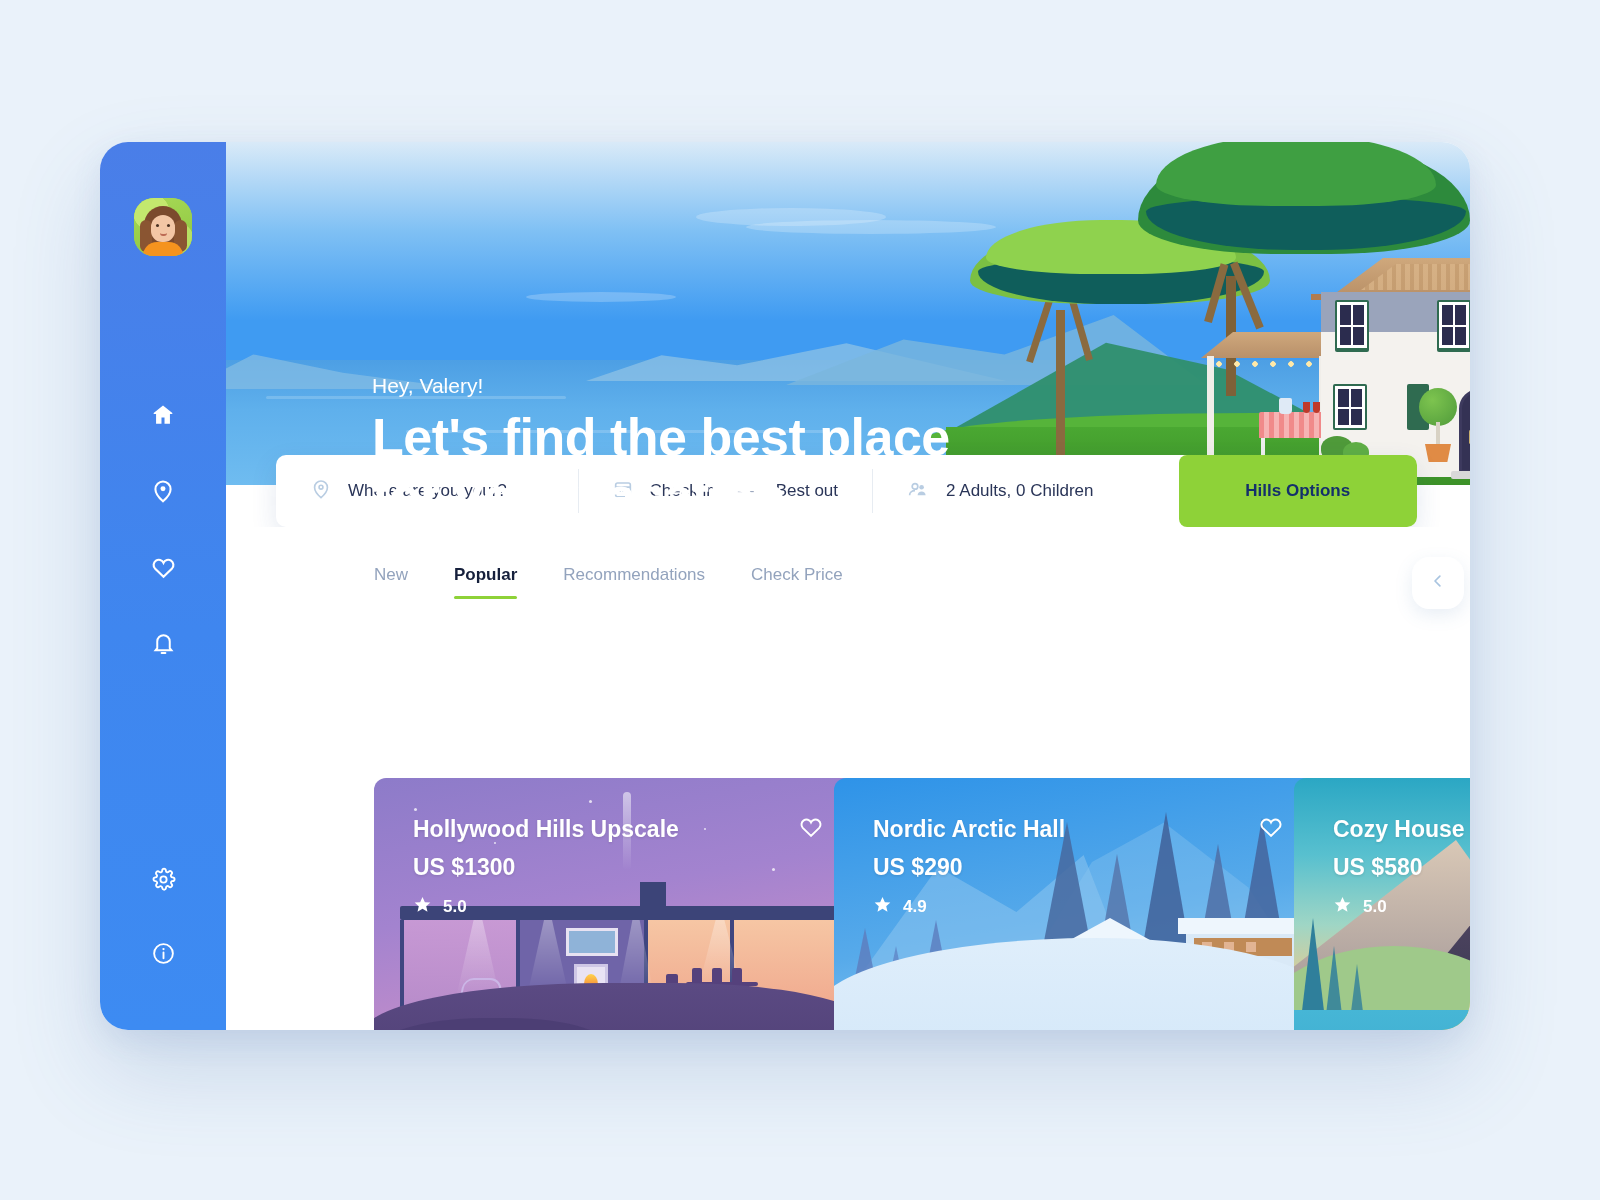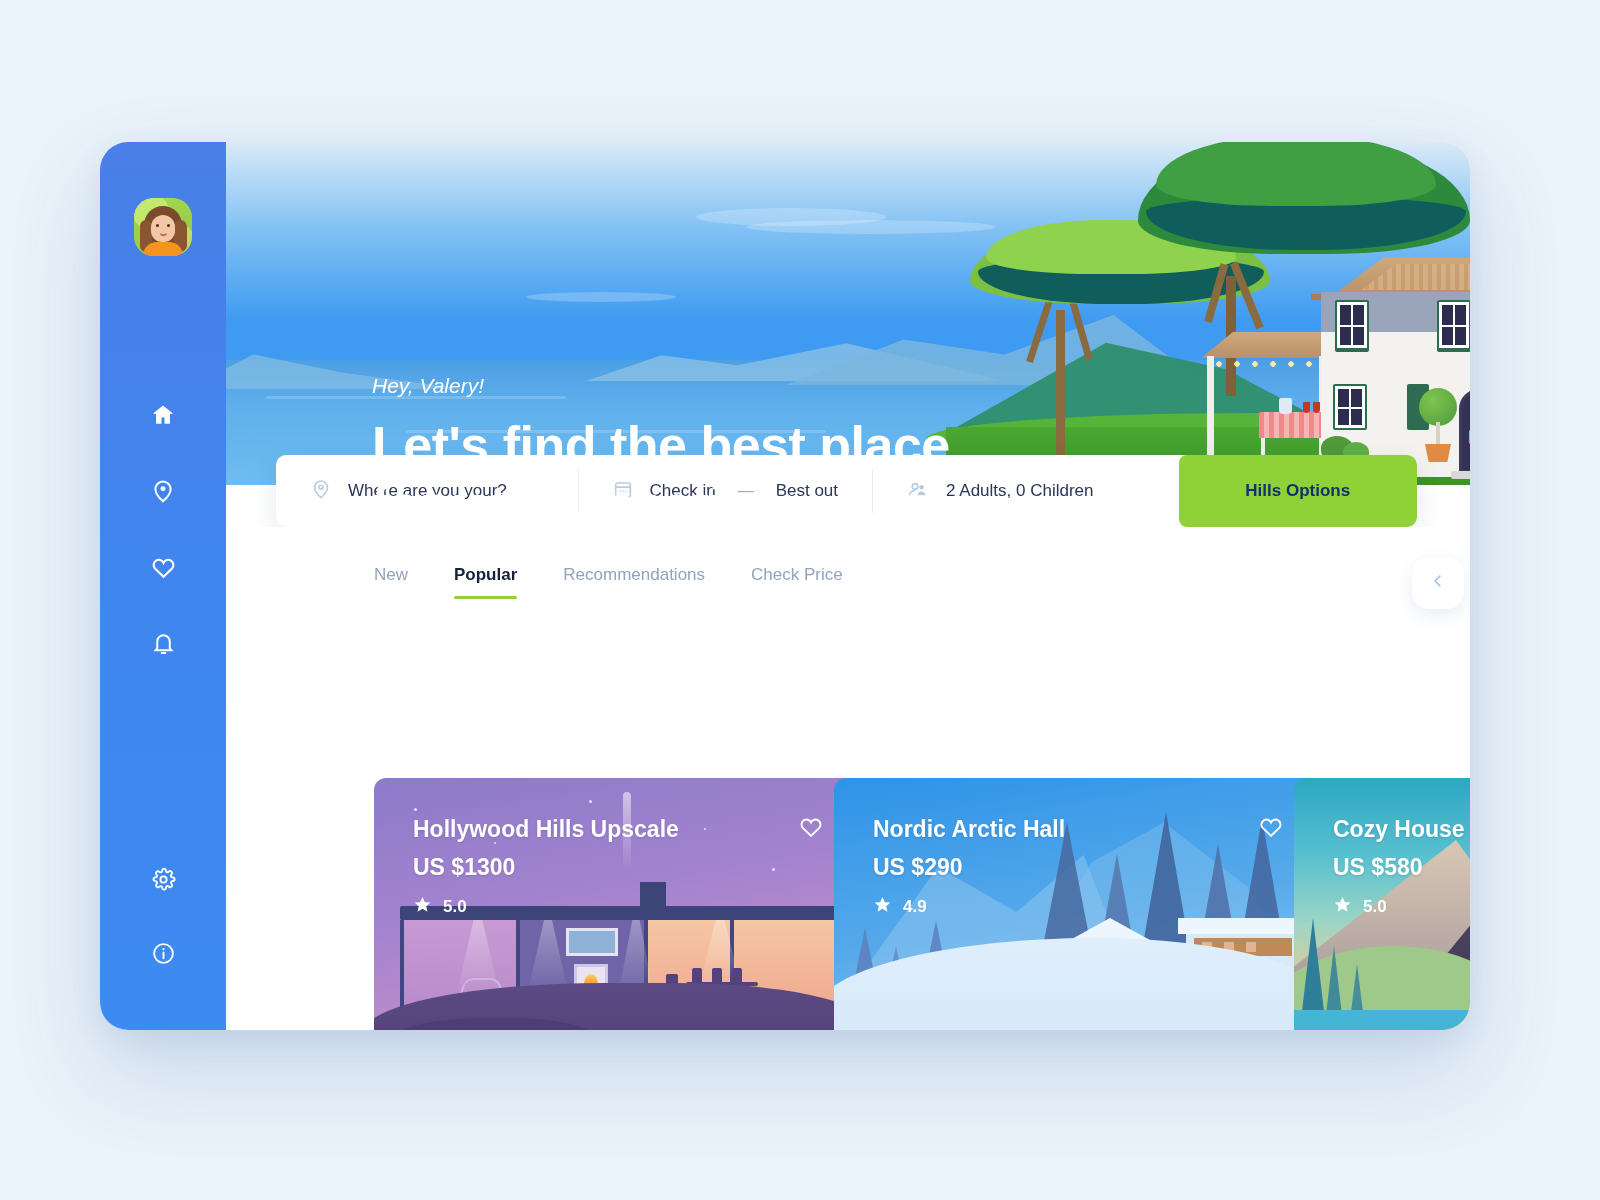--- a/index.html
+++ b/index.html
@@ -601,18 +601,18 @@
             </svg>
         </span>
         <span>5.0</span>
       </div>
 
     </div>
 
   </div>
 
   <div style="position:absolute;left:272px;top:232px;pointer-events:none;">
-    <div style="font-size:21px;color:#fff;margin-bottom:18px;font-style:italic;">Hey, Valery!</div>
+    <div style="font-size:21px;color:#fff;margin-bottom:10px;">Hey, Valery!</div>
     <div style="font-size:52px;font-weight:bold;color:#fff;line-height:1.13;letter-spacing:-.5px;">Let's find the best place</div>
     <div style="font-size:52px;font-weight:bold;color:#fff;line-height:1.13;letter-spacing:-.5px;">for your vacation</div>
   </div>
 
 </div>
 
 </body></html>

